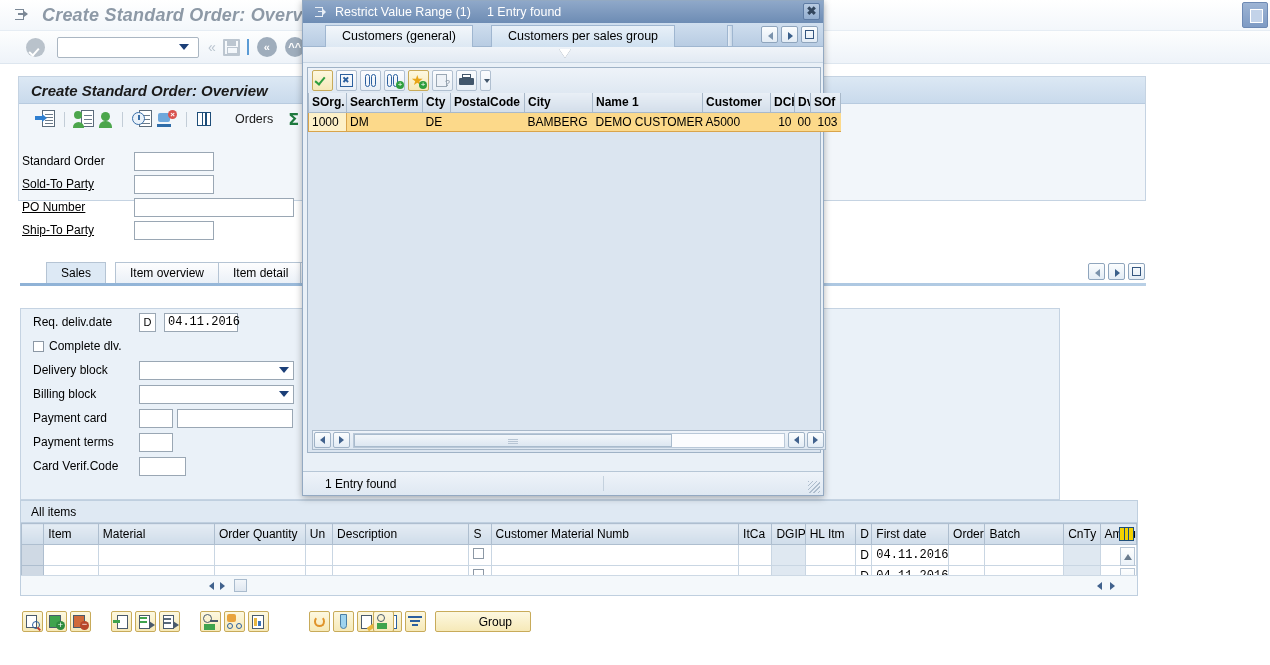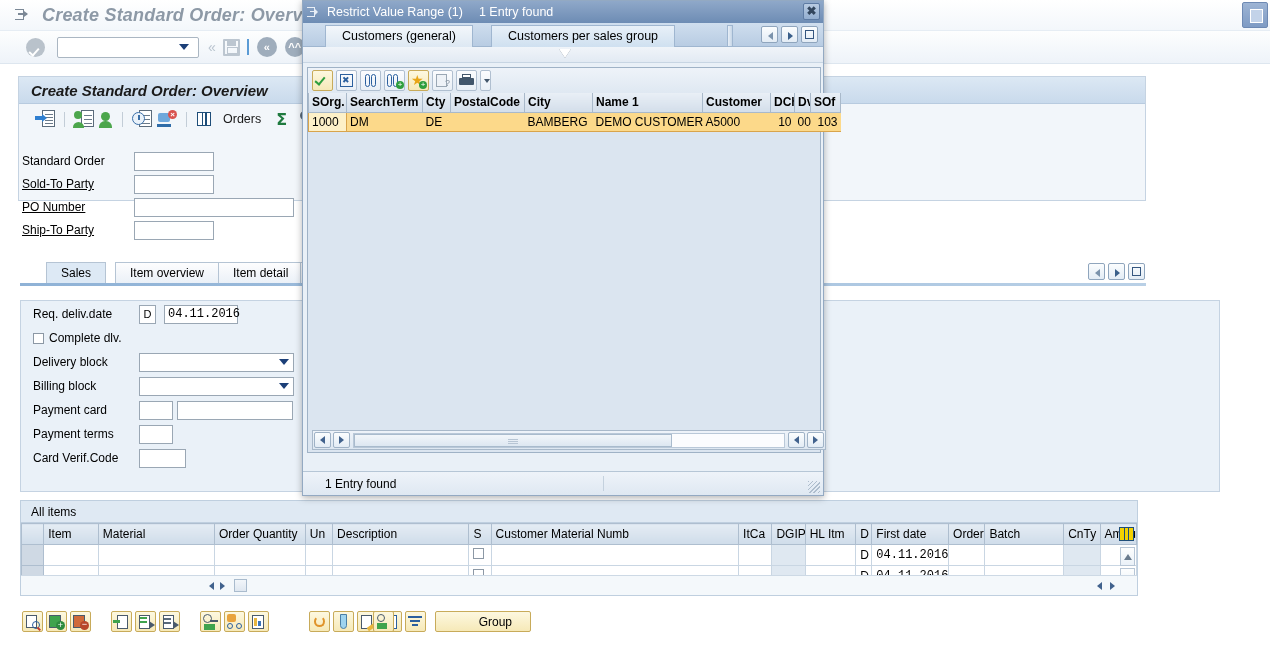--- a/index.html
+++ b/index.html
@@ -85,21 +85,21 @@
   .ti-sep { width:1px; height:15px; background:#c3cdd7; margin:0 4px; }
   .ti .clock { position:absolute; left:0; top:2px; width:13px;height:13px;border-radius:50%;
       border:1.6px solid #3a6fa8; background:#eaf2fa; }
   .ti .clock:after{content:"";position:absolute;left:5px;top:2px;width:1.5px;height:5px;background:#3a6fa8;}
   .ti .stamp { position:absolute; left:1px; top:3px; width:12px;height:9px; background:#6fa8dc; border-radius:2px;}
   .ti .stampb{ position:absolute; left:0px; bottom:1px; width:14px;height:3px;background:#2f6ca8;}
   .ti .xmark { position:absolute; right:0; top:0; width:9px;height:9px;border-radius:50%;background:#d9534f;color:#fff;
       font-size:8px;line-height:9px;text-align:center;font-weight:bold;}
   .ti .grid3 { position:absolute; left:1px; top:2px; width:14px;height:14px; background:#fff; border:1.6px solid #1f4e79;}
   .ti .grid3 b{position:absolute;top:0;width:1.6px;height:100%;background:#1f4e79;}
-  .tb-label { font-size:12.5px; color:#1a1a1a; margin-left:2px; margin-right:10px; }
+  .tb-label { font-size:12.5px; color:#1a1a1a; margin-left:14px; margin-right:10px; }
   .sigma { color:#1f7a3f; font-size:16px; font-weight:bold; font-family:"DejaVu Sans", sans-serif; }
   .ti .key { position:absolute; left:0; top:1px; width:9px;height:9px;border-radius:50%;
       border:2px solid #5b6b7b;}
   .ti .keyb{ position:absolute; left:7px; top:8px; width:8px;height:2px;background:#5b6b7b;}
   .ti .red { position:absolute; left:2px; bottom:0; width:10px;height:7px;background:#c0392b; }
 
   .form-rows { position:absolute; left:18px; top:150px; width:1128px; }
   .frow { display:flex; align-items:center; height:22px; margin-bottom:1px; }
   .flabel { width:116px; padding-left:4px; font-size:12px; color:#000; }
   .flabel.link { text-decoration:underline; }
@@ -120,21 +120,21 @@
       background:linear-gradient(90deg,#8fb2d6,#b9d0e6); }
 
   .tab-nav { position:absolute; right:125px; top:263px; display:flex; gap:3px; }
   .tnav-btn { width:17px;height:17px;border:1px solid #8fa5bd;background:linear-gradient(#fbfdfe,#e3ecf5);
       border-radius:2px; position:relative; }
   .tnav-btn .l{position:absolute;left:6px;top:4.5px;border-right:5px solid #7b93ac;
      border-top:4px solid transparent;border-bottom:4px solid transparent;}
   .tnav-btn .r{position:absolute;left:6px;top:4.5px;border-left:5px solid #3a5f8a;
      border-top:4px solid transparent;border-bottom:4px solid transparent;}
 
-  .sales-panel { position:absolute; left:20px; top:300px; width:1200px; height:192px;
+  .sales-panel { position:absolute; left:20px; top:308px; width:1040px; height:192px;
      background:#eaf1f8; border:1px solid #c5d3e2; }
   .sp-row { display:flex; align-items:center; height:22px; margin:2px 0 0 12px; }
   .sp-label { width:106px; font-size:12px; }
   .sp-box { height:19px; background:#fff; border:1px solid #9aa7b4; }
   .sp-date { width:74px; font-family:"Liberation Mono", monospace; font-size:12px;
       padding-left:3px; line-height:17px; }
   .sp-dd { width:155px; height:19px; background:#fff; border:1px solid #9aa7b4;
       display:flex; align-items:center; justify-content:flex-end; }
   .sp-dd .caret { width:0;height:0;border-left:5px solid transparent;border-right:5px solid transparent;
       border-top:6px solid #1b3f78; margin-right:4px; }
@@ -170,21 +170,21 @@
      border:1px solid #c8ab5a; border-radius:2px; position:relative; }
   .bgap { width:14px; }
   .group-btn { margin-left:6px; width:96px;height:21px; background:linear-gradient(#fdf8e0,#f6e9b8);
      border:1px solid #c8ab5a; border-radius:2px; display:flex; align-items:center;
      justify-content:flex-end; padding-right:18px; font-size:12px; }
 
   
   .dlg { position:absolute; left:302px; top:0px; width:522px; height:496px;
      background:#e9f0f7; border:1px solid #93a9c2; box-shadow:0 2px 7px rgba(0,0,0,.3); }
   .dlg-title { height:22px; background:linear-gradient(#8fa8c9,#6d8cb4);
-     display:flex; align-items:center; padding-left:4px; position:relative; }
+     display:flex; align-items:center; padding-left:12px; position:relative; }
   .dlg-title .ic { width:14px;height:13px; position:relative; margin-right:6px; }
   .dlg-title .ic .bx{position:absolute;left:0;top:1px;width:8px;height:10px;border:1.4px solid #e8eef6;border-left:none;}
   .dlg-title .ic .ar{position:absolute;left:3px;top:5px;width:7px;height:1.6px;background:#e8eef6;}
   .dlg-title .ic .ar:after{content:"";position:absolute;right:-1px;top:-2px;
      border-left:3.5px solid #e8eef6;border-top:3px solid transparent;border-bottom:3px solid transparent;}
   .dlg-title-text { font-size:12.5px; color:#ffffff; }
   .dlg-title-sub { font-size:12.5px; color:#ffffff; margin-left:16px; }
   .dlg-close { position:absolute; right:3px; top:2px; width:17px;height:17px;
      background:linear-gradient(#b9cbe2,#93aed0); border:1px solid #5e7ba3; border-radius:2px;
      color:#33465e; font-size:12px; font-weight:bold; line-height:15px; text-align:center; }

